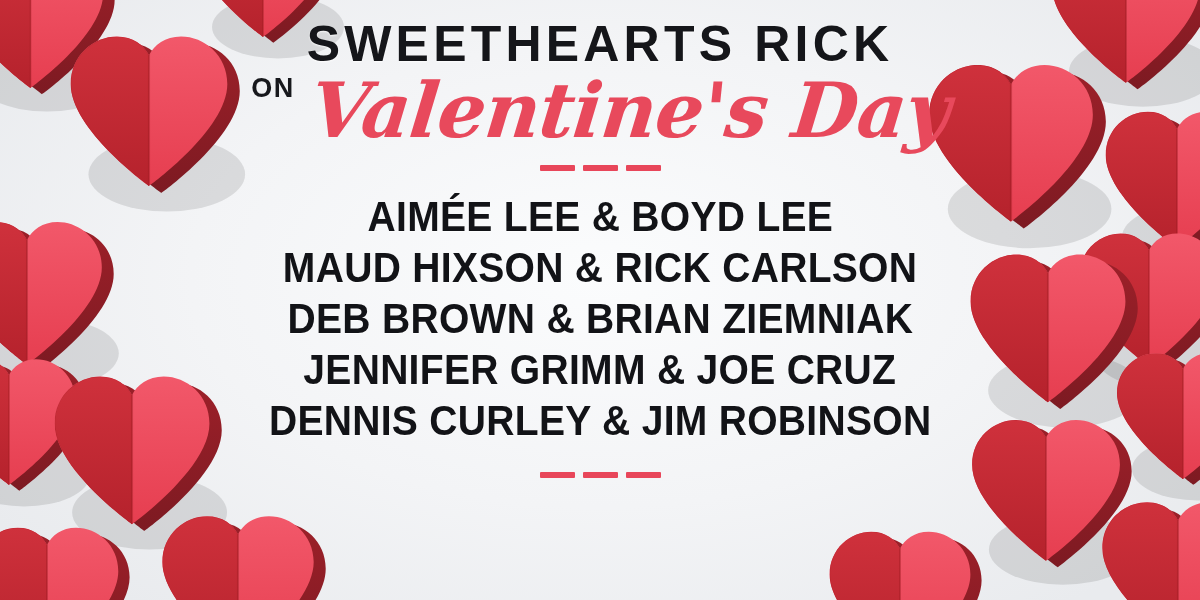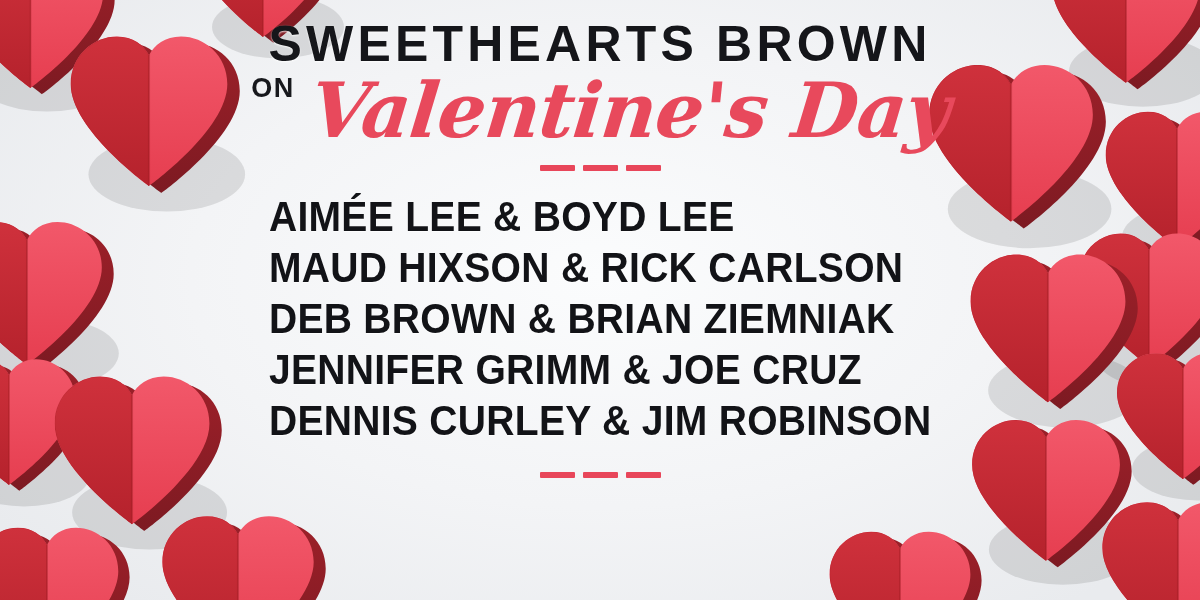--- a/index.html
+++ b/index.html
@@ -102,20 +102,21 @@
     width: 35px;
     height: 6px;
     background: #e8465a;
     border-radius: 1px;
   }
 
   .names {
     margin-top: 22px;
     display: flex;
     flex-direction: column;
+    align-items: center;
     gap: 3px;
   }
   .name-line {
     font-family: "Liberation Sans Narrow", "Liberation Sans", "DejaVu Sans Condensed", sans-serif;
     font-weight: 700;
     font-size: 42px;
     line-height: 1.14;
     letter-spacing: 0.3px;
     color: #121317;
     white-space: nowrap;
@@ -655,21 +656,21 @@
             <path d="M50,16 C47,10 41,5 32,5 C19,5 6,16 6,33 C6,60 50,93 50,93 Z" fill="url(#gd16)"></path>
             <path d="M50,16 C47,10 41,5 32,5 C19,5 6,16 6,33 C6,60 50,93 50,93 Z" fill="none" stroke="#a81e27" stroke-width="0.6" opacity="0.45"></path>
             <rect x="49.4" y="4" width="1.2" height="90" fill="#9e1d26" opacity="0.30"></rect>
           </g>
         </svg>
       </div>
     </div>
 
   <div class="content">
 
-    <div class="title">SWEETHEARTS BROWN</div>
+    <div class="title">SWEETHEARTS RICK</div>
 
     <div class="subtitle-row">
       <span class="subtitle-on">ON</span>
       <span class="subtitle-script">Valentine's Day</span>
     </div>
 
     <div class="divider top" id="divider-top">
         <span class="dash" style="background: rgb(232, 70, 90);"></span>
         <span class="dash" style="background: rgb(232, 70, 90);"></span>
         <span class="dash" style="background: rgb(232, 70, 90);"></span>

